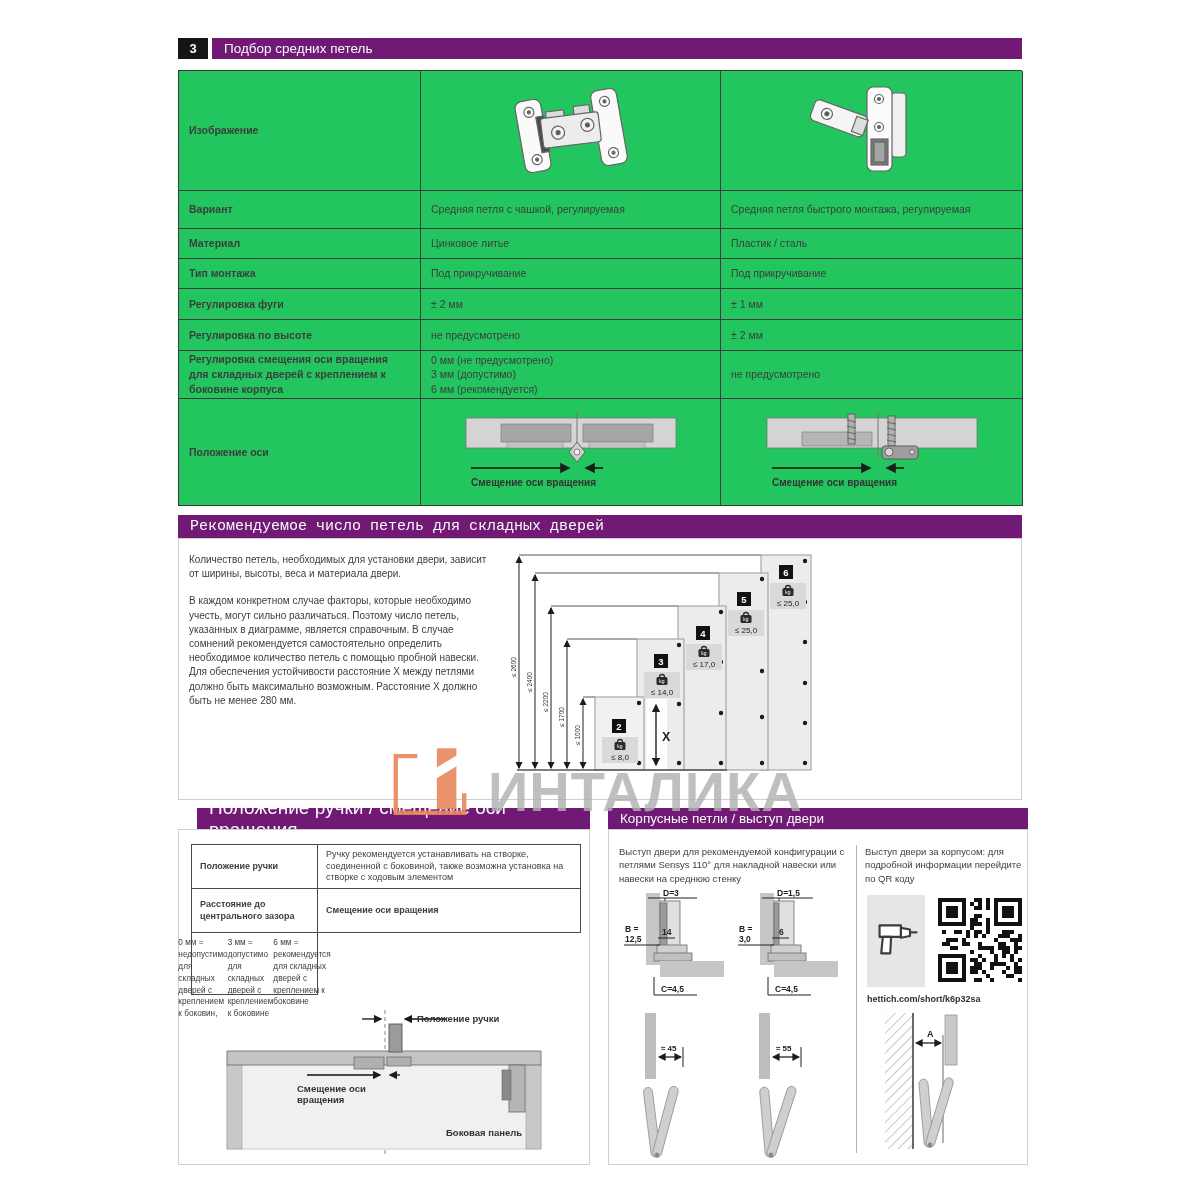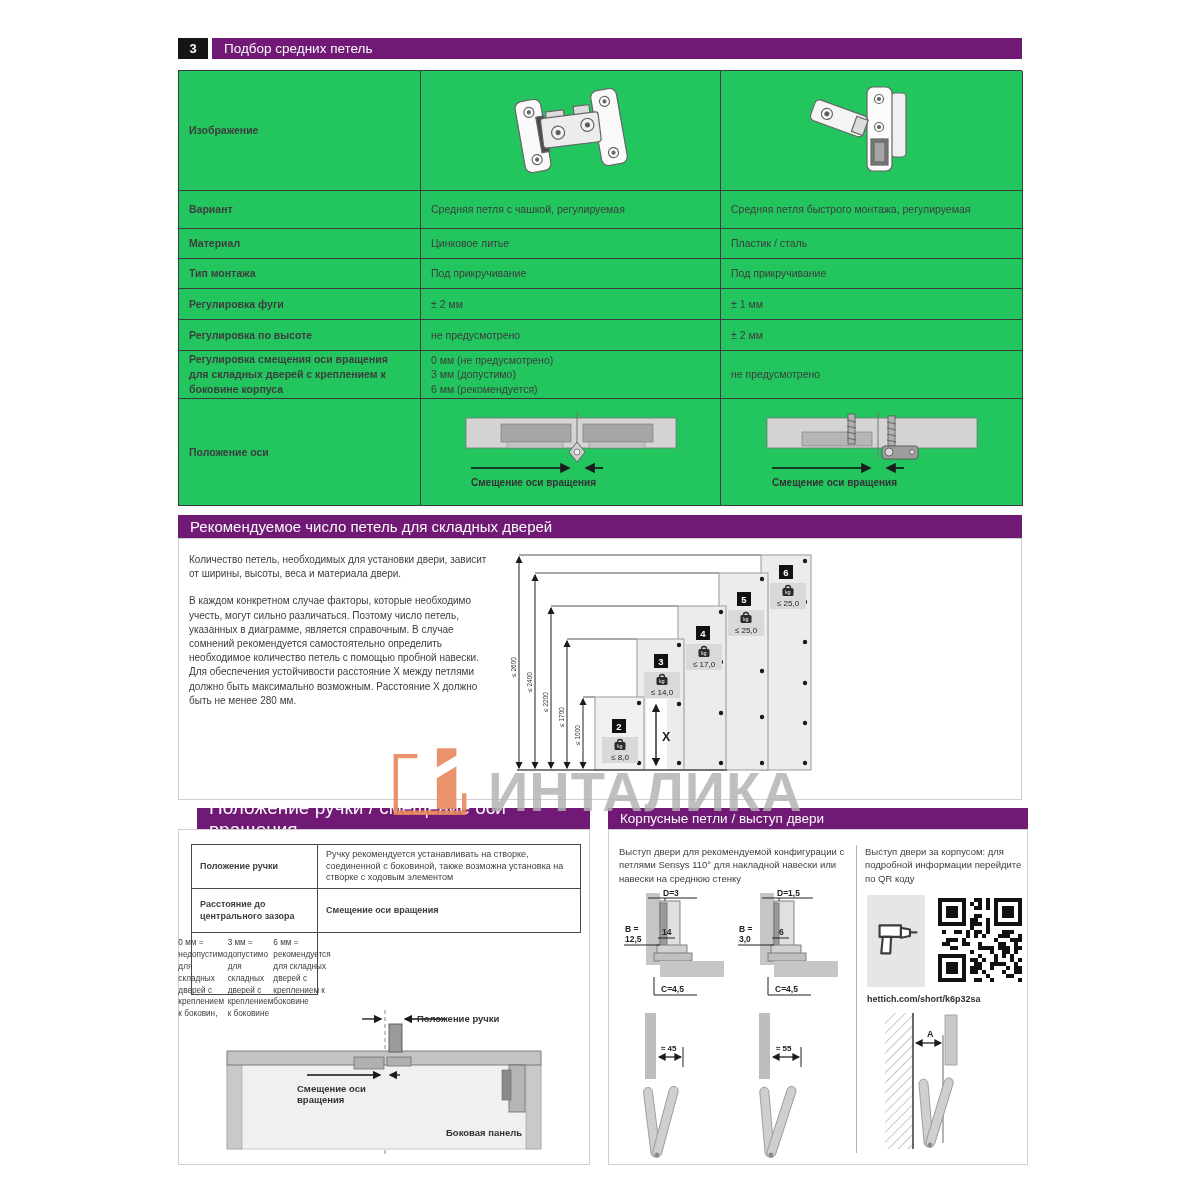--- a/index.html
+++ b/index.html
@@ -4,21 +4,21 @@
 <style>
   * { margin:0; padding:0; box-sizing:border-box; }
   html,body { width:1200px; height:1200px; }
   body { background:#fff; font-family:"Liberation Sans", sans-serif; color:#3d3d3d; position:relative; overflow:hidden; }
   .abs { position:absolute; }
 
   
   .bar { display:flex; align-items:stretch; height:21px; }
   .bar .num { background:#151515; color:#f7f7f7; width:30px; display:flex; align-items:center; justify-content:center; font-weight:bold; font-size:13px; margin-right:4px; }
   .bar .bt { background:#701a75; color:#fafafa; flex:1; display:flex; align-items:center; padding-left:12px; font-size:13.5px; }
-  .bar2 .bt { font-size:15px; }
+  .bar2 .bt { font-size:15px;font-family:Liberation Mono, monospace; }
 
   
   .t1 { display:grid; grid-template-columns:242px 300px 302px; grid-template-rows:120px 38px 30px 30px 31px 31px 48px 107px; border-left:1px solid #3a3a3a; border-top:1px solid #3a3a3a; background:#22c55e; }
   .t1 > div { border-right:1px solid #3a3a3a; border-bottom:1px solid #3a3a3a; display:flex; align-items:center; padding:2px 10px; font-size:10.5px; line-height:1.35; }
   .t1 .lbl { font-weight:bold; }
   .t1 .ctr { justify-content:center; }
   .t1 .multi { flex-direction:column; align-items:flex-start; justify-content:center;text-align:center; }
 
   .light-box { border:1px solid #cfcfcf; background:#fff; }
 

